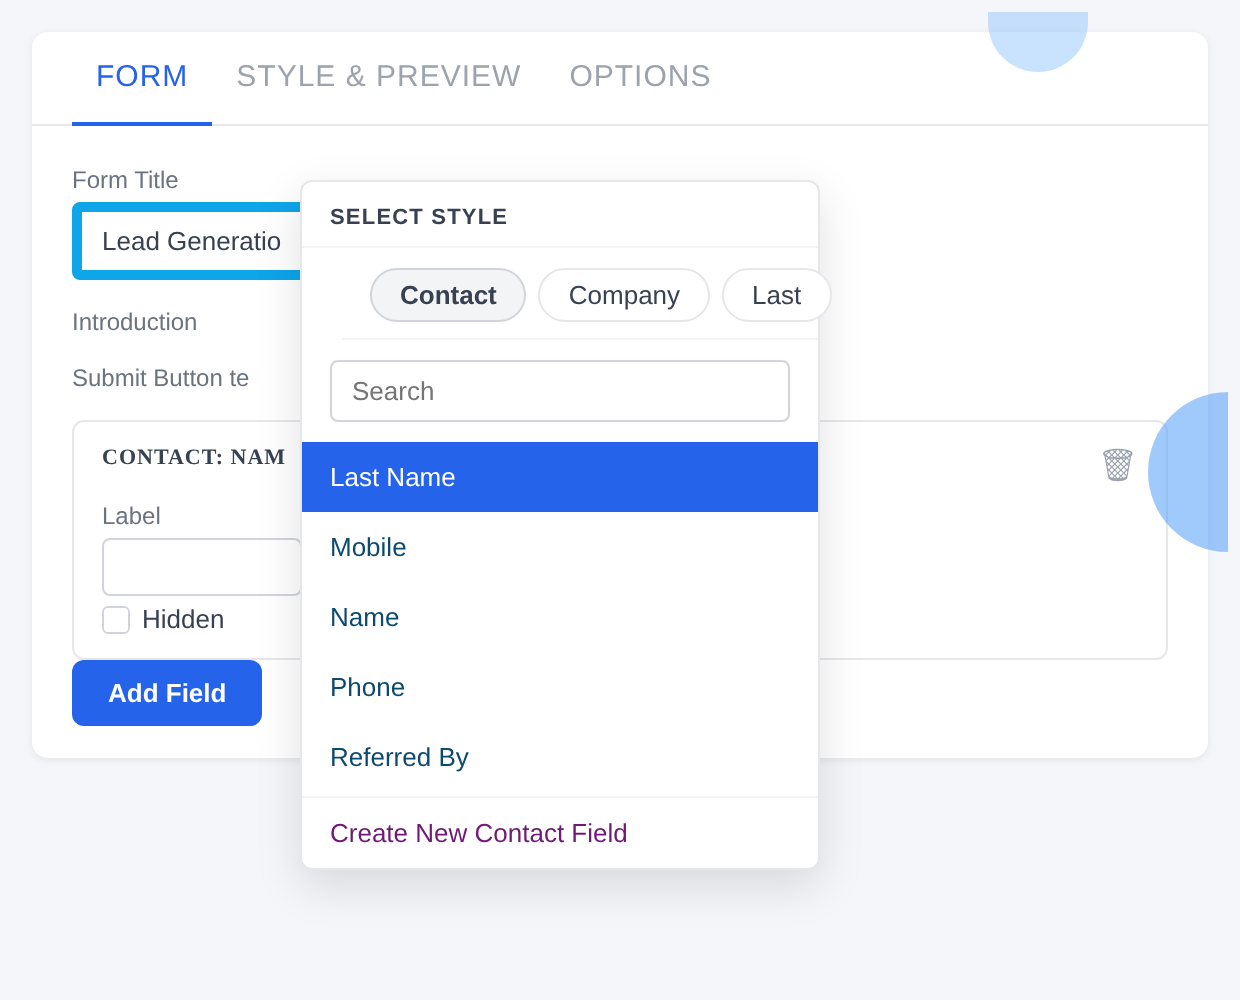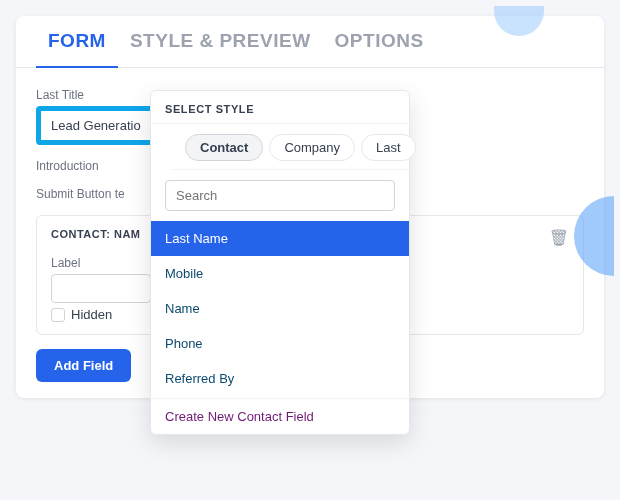--- a/index.html
+++ b/index.html
@@ -22,22 +22,22 @@
     }
 
     
     .tabs {
       display: flex;
       border-bottom: 1px solid #e5e7eb;
       padding: 0 20px;
     }
     .tab {
       padding: 14px 12px;
-      font-size: 19px;
-      font-weight: 700;
+      font-size: 15px;
+      font-weight: 400;
       color: #9ca3af;
       cursor: pointer;
       letter-spacing: 0.5px;
       border-bottom: 2px solid transparent;
       margin-bottom: -1px;
     }
     .tab.active {
       color: #2563eb;
       border-bottom: 2px solid #2563eb;
     }
@@ -70,20 +70,21 @@
       border-radius: 6px;
       padding: 12px 14px;
       margin-top: 10px;
     }
     .contact-header {
       font-size: 11px;
       font-weight: 700;
       color: #374151;
       letter-spacing: 0.5px;
       margin-bottom: 16px;
+      font-family: Liberation Serif, serif;
     }
     .contact-label {
       font-size: 12px;
       color: #6b7280;
       margin-bottom: 4px;
     }
     .contact-input {
       border: 1px solid #d1d5db;
       border-radius: 4px;
       padding: 6px 8px;
@@ -119,21 +120,20 @@
     
     .add-field-btn {
       background: #2563eb;
       color: #fff;
       border: none;
       border-radius: 6px;
       padding: 9px 18px;
       font-size: 13px;
       font-weight: 600;
       cursor: pointer;
-      margin-top: 14px;
     }
 
     
     .dropdown-overlay {
       position: absolute;
       top: 90px;
       left: 150px;
       width: 260px;
       background: #fff;
       border: 1px solid #e5e7eb;
@@ -233,21 +233,21 @@
   <div class="deco-circle-top"></div>
 
   <div class="tabs">
     <div class="tab active">FORM</div>
     <div class="tab">STYLE &amp; PREVIEW</div>
     <div class="tab">OPTIONS</div>
   </div>
 
   <div class="form-body">
     <div class="field-row">
-      <div class="field-label">Last Title</div>
+      <div class="field-label">Form Title</div>
       <input class="field-input" type="text" value="Lead Generatio" style="">
     </div>
 
     <div class="field-row">
       <div class="field-label">Introduction</div>
     </div>
 
     <div class="field-row">
       <div class="field-label">Submit Button te</div>
     </div>

